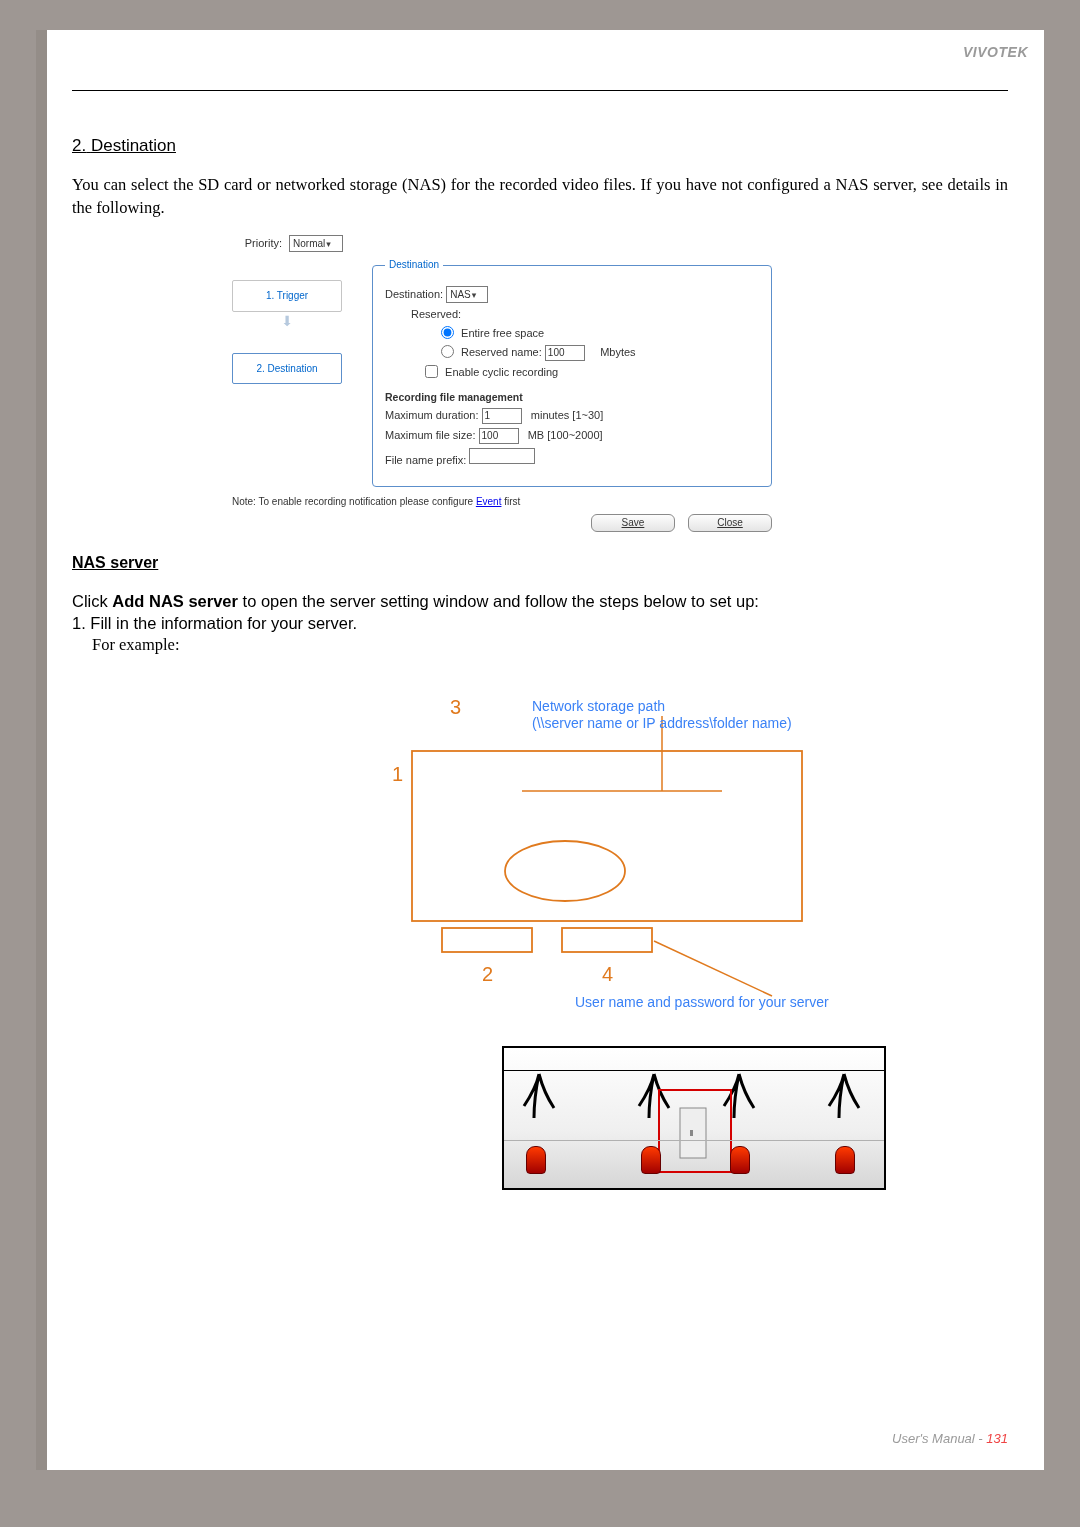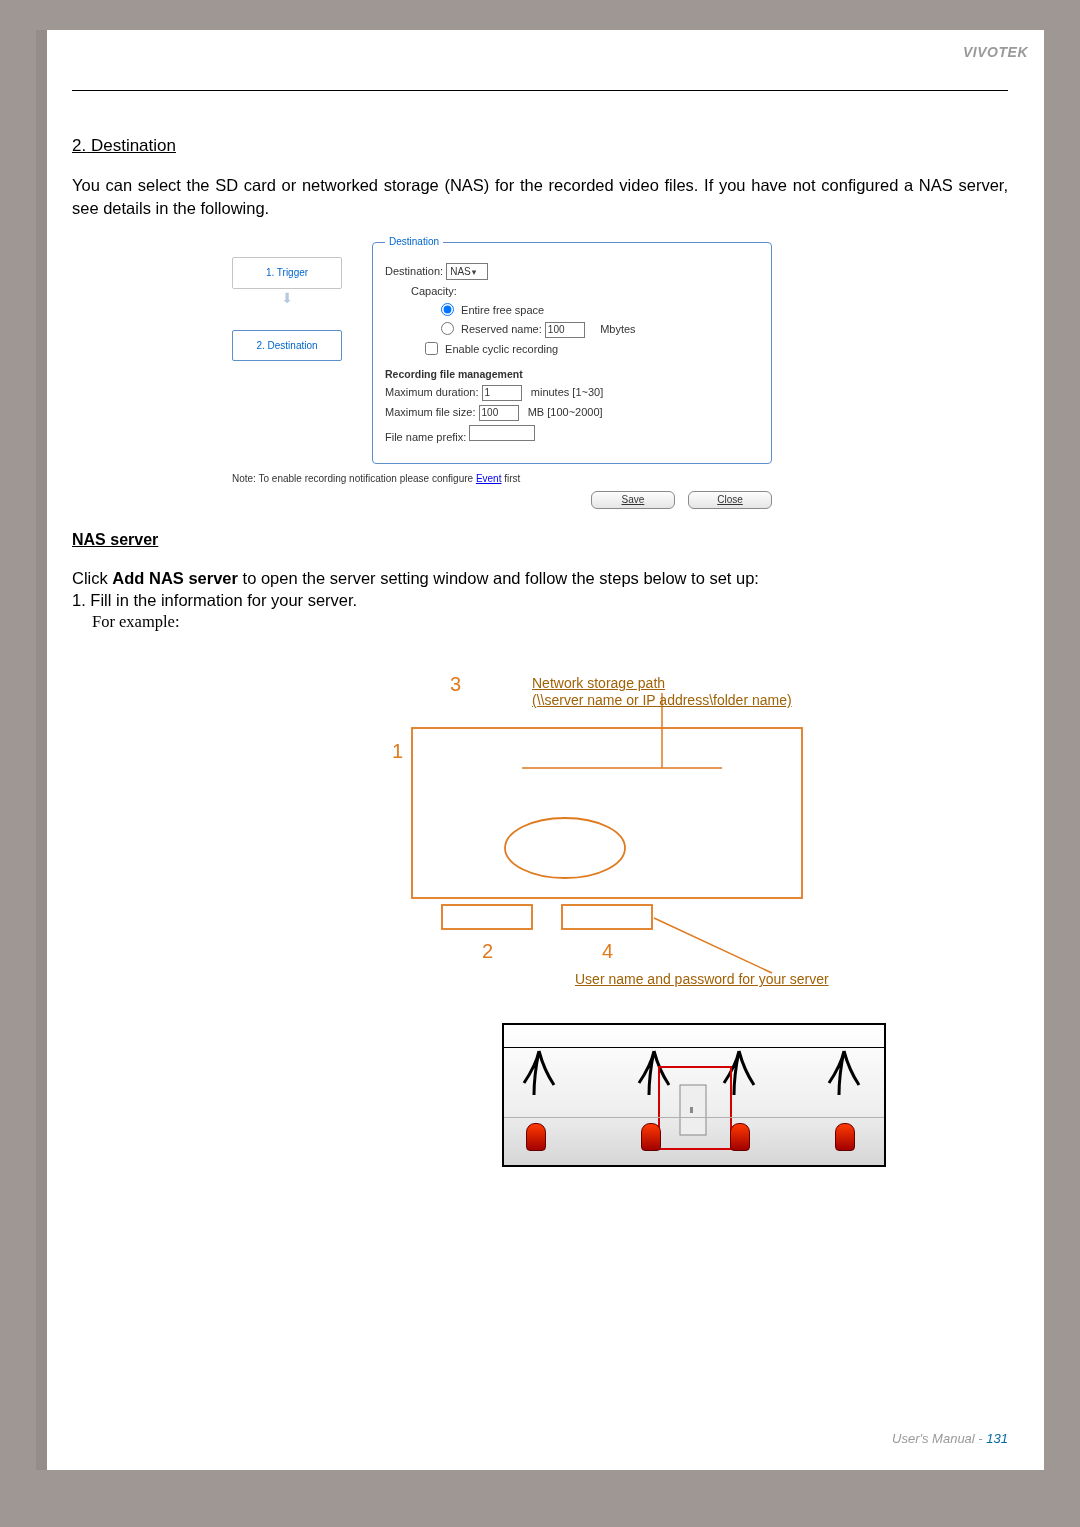--- a/index.html
+++ b/index.html
@@ -2,21 +2,21 @@
 <html><head>
 <meta charset="utf-8">
 <style>
   html,body{margin:0;padding:0;background:#9e9793;font-family:Arial,Helvetica,sans-serif;}
   .page{width:1008px;margin:30px auto;background:#fff;padding:26px 36px 24px 36px;position:relative;min-height:1440px;box-sizing:border-box;}
   .sidebar-decor{position:absolute;top:0;left:0;width:11px;height:100%;background:#948d88;}
   .brand{position:absolute;top:14px;right:16px;font-style:italic;font-weight:bold;color:#9a9a9a;font-size:14px;letter-spacing:.5px;}
   .hr{border:none;border-top:1px solid #000;margin:34px 0 0 0;}
   .body{font-size:16.5px;color:#000;line-height:1.35;}
   .sect-head{margin-top:44px;font-size:17px;text-decoration:underline;}
-  .justify{text-align:justify;}
+  .justify{text-align:justify;font-family:Liberation Serif, serif;}
   .nas-head{font-weight:bold;text-decoration:underline;margin-top:20px;font-size:16px;}
   .indent{padding-left:20px;font-family:Liberation Serif, serif;}
 
   
   .ui-shot{margin:12px auto 6px 160px;font-family:Arial,Helvetica,sans-serif;font-size:11px;color:#333;width:540px;}
   .topfields{margin-bottom:6px;}
   .topfields label{display:inline-block;width:50px;text-align:right;margin-right:4px;}
   .sel{display:inline-block;border:1px solid #7a7a7a;background:#fff;height:15px;line-height:15px;padding:0 3px;font-size:10px;position:relative;}
   .sel:after{content:"▾";font-size:9px;position:relative;right:-1px;color:#444;}
   .flex{display:flex;gap:30px;}
@@ -34,67 +34,71 @@
   .mgmt-head{font-weight:bold;font-size:10.5px;margin:10px 0 4px 0;}
   .btn{display:inline-block;border:1px solid #8a8a8a;border-radius:6px;background:linear-gradient(#fdfdfd,#e5e5e5);padding:1px 0;width:82px;text-align:center;font-size:10px;text-decoration:underline;}
   .btns{text-align:right;margin-top:6px;}
   .btns .btn{margin-left:10px;}
   .note{font-size:10px;margin-top:8px;}
   a.ev{color:#0000ee;text-decoration:underline;}
 
   
   .diagram-wrap{height:360px;position:relative;margin:20px 0 10px 0;}
   .diagram-wrap svg{position:absolute;top:0;left:0;}
-  .orange-label{position:absolute;color:#a16207;font-size:14px;line-height:1.2;text-decoration:underline;}
+  .orange-label{position:absolute;color:#3b82f6;font-size:14px;line-height:1.2;}
   .marker{position:absolute;color:#e07a1e;font-size:20px;}
 
   
   .popup{width:380px;height:140px;border:2px solid #000;margin:6px auto 0 430px;background:linear-gradient(#fff,#efefef 60%,#d6d6d6);position:relative;overflow:hidden;}
   .popup .bar{position:absolute;left:0;right:0;top:22px;height:1px;background:#000;}
   .popup .midline{position:absolute;left:0;right:0;top:92px;height:1px;background:#b0b0b0;}
   .popup svg{position:absolute;top:0;left:0;}
   .bulb{position:absolute;width:18px;height:26px;border-radius:9px 9px 4px 4px;background:linear-gradient(#ff3a00,#a10000);border:1px solid #600;}
 
   .footer{position:absolute;bottom:24px;right:36px;font-style:italic;color:#9a9a9a;font-size:13px;}
-  .footer .pg{color:#0369a1;}
+  .footer .pg{color:#ef4444;}
 
   b{font-weight:bold;}
 </style>
 </head>
 <body>
 
 <div class="page">
   <div class="sidebar-decor"></div>
   <div class="brand">VIVOTEK</div>
   <hr class="hr">
 
   <div class="body">
     <div class="sect-head">
       <span>2.</span> <span>Destination</span>
     </div>
     <p class="justify">You can select the SD card or networked storage (NAS) for the recorded video files. If you have not configured a NAS server, see details in the following.</p>
 
     <div class="ui-shot">
+      <div class="topfields">
+        <label>Priority:</label>
+        <span class="sel" style="width:46px">Normal</span>
+      </div>
 
       <div class="flex">
         <div class="leftcol">
           <div class="step">1.  Trigger</div>
           <span class="arrow">⬇</span>
           <div class="step active">2.  Destination</div>
         </div>
 
         <fieldset class="dest">
           <legend>Destination</legend>
 
           <div class="row">
             <span>Destination:</span>
             <span class="sel" style="width:34px">NAS</span>
           </div>
 
-          <div class="row row-indent">Capacity:</div>
+          <div class="row row-indent">Reserved:</div>
           <div class="row" style="margin-left:56px">
             <input type="radio" class="radio" checked="" style="">
             <span>Entire free space</span>
           </div>
           <div class="row" style="margin-left:56px">
             <input type="radio" class="radio" style="">
             <span>Reserved name:</span>
             <span class="txt">100</span>
             &nbsp;&nbsp;&nbsp;&nbsp;<span>Mbytes</span>
           </div>

